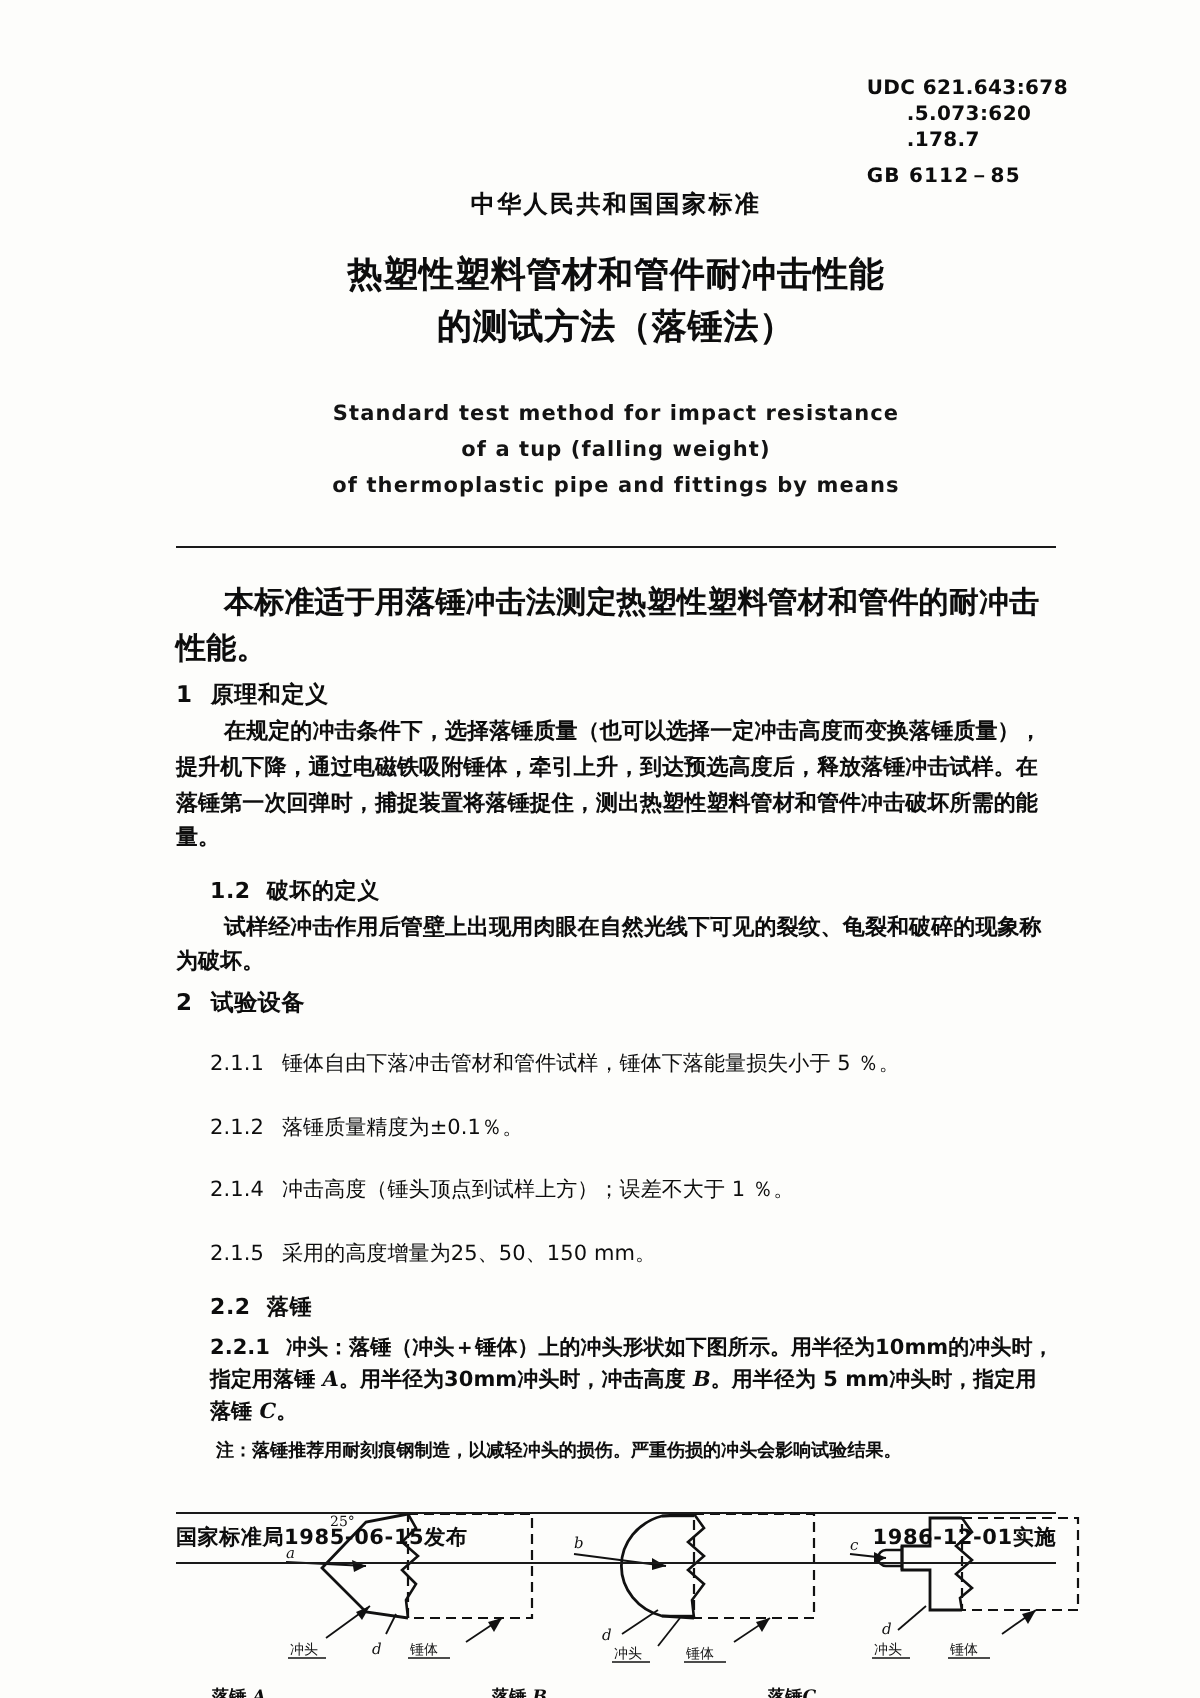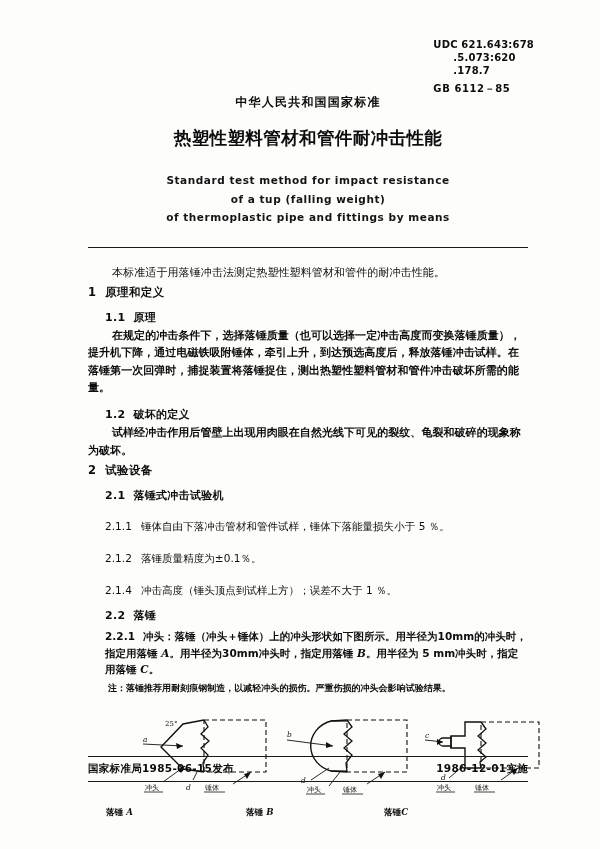--- a/index.html
+++ b/index.html
@@ -78,24 +78,24 @@
   hr.rule {
     border: none;
     border-top: 1.6px solid #1a1a1a;
     margin: 20px 0 0 0;
     width: 100%;
   }
 
   
   .scope {
     margin-top: 16px;
-    font-size: 11px;
+    font-size: 15px;
     line-height: 1.55;
     text-indent: 24px;
-    font-weight: normal;
+    font-weight: bold;
     letter-spacing: 0.1px;
   }
   .h1 {
     margin-top: 4px;
     font-size: 11.5px;
     font-weight: bold;
     letter-spacing: 0.3px;
   }
   .h1 .num { margin-right: 9px; }
   .h2 {
@@ -216,20 +216,21 @@
 <body>
 
 <div class="page">
   <div class="content">
 
     <div class="masthead">
       <div class="nat-std">中华人民共和国国家标准</div>
 
       <div class="cn-title">
         <span class="line1">热塑性塑料管材和管件耐冲击性能</span>
+        <span class="line2">的测试方法（落锤法）</span>
       </div>
 
       <div class="udc-block">
         <div class="l1">UDC 621.643:678</div>
         <div class="l2">.5.073:620</div>
         <div class="l3">.178.7</div>
         <div class="gb">GB 6112－85</div>
       </div>
 
       <div class="en-title">
@@ -240,57 +241,55 @@
 
       <hr class="rule">
     </div>
 
     <div class="scope">本标准适于用落锤冲击法测定热塑性塑料管材和管件的耐冲击性能。</div>
 
     <div class="h1">
       <span class="num">1</span><span>原理和定义</span>
     </div>
 
-    <div class="h2">
-      <span class="num">1.1</span><span>原理</span>
-    </div>
     <div class="para">在规定的冲击条件下，选择落锤质量（也可以选择一定冲击高度而变换落锤质量），提升机下降，通过电磁铁吸附锤体，牵引上升，到达预选高度后，释放落锤冲击试样。在落锤第一次回弹时，捕捉装置将落锤捉住，测出热塑性塑料管材和管件冲击破坏所需的能量。</div>
 
     <div class="h2">
       <span class="num">1.2</span><span>破坏的定义</span>
     </div>
     <div class="para">试样经冲击作用后管壁上出现用肉眼在自然光线下可见的裂纹、龟裂和破碎的现象称为破坏。</div>
 
     <div class="h1">
       <span class="num">2</span><span>试验设备</span>
     </div>
 
-    <div class="h2">
-      <span class="num">2.1</span><span>落锤式冲击试验机</span>
-    </div>
 
     <div class="item">
       <span class="num">2.1.1</span>
       <span class="txt">锤体自由下落冲击管材和管件试样，锤体下落能量损失小于 5 ％。</span>
     </div>
     <div class="item">
       <span class="num">2.1.2</span>
       <span class="txt">落锤质量精度为±0.1％。</span>
     </div>
     <div class="item">
       <span class="num">2.1.4</span>
       <span class="txt">冲击高度（锤头顶点到试样上方）；误差不大于 1 ％。</span>
     </div>
+    <div class="item">
+      <span class="num">2.1.5</span>
+      <span class="txt">采用的高度增量为25、50、150 mm。</span>
+    </div>
 
     <div class="h2">
       <span class="num">2.2</span><span>落锤</span>
     </div>
 
     <div class="para222">
-      <span class="lead">2.2.1</span><span>冲头：落锤（冲头＋锤体）上的冲头形状如下图所示。用半径为10mm的冲头时，指定用落锤 </span><span class="ital">A</span><span>。用半径为30mm冲头时，指定用落锤 </span><span class="ital">B</span><span>。用半径为 5 mm冲头时，指定用落锤 </span><span class="ital">C</span><span>。</span>
+      <span class="lead">2.2.1</span><span>冲头：落锤（冲头＋锤体）上的冲头形状如下图所示。用半径为10mm的冲头时，指定用落锤 </span><span class="ital">A</span><span>。用半径为30mm冲头时，冲击高度 </span><span class="ital">B</span><span>。用半径为 5 mm冲头时，指定用落锤 </span><span class="ital">C</span><span>。</span>
     </div>
 
     <div class="note">注：落锤推荐用耐刻痕钢制造，以减轻冲头的损伤。严重伤损的冲头会影响试验结果。</div>
 
     <div class="figures">
 
       <div class="fig figA">
         <svg width="140" height="90" viewBox="0 0 140 90">
 
           <rect x="63" y="10" width="62" height="52" fill="none" stroke="#111" stroke-width="1.1" stroke-dasharray="5,3"></rect>

